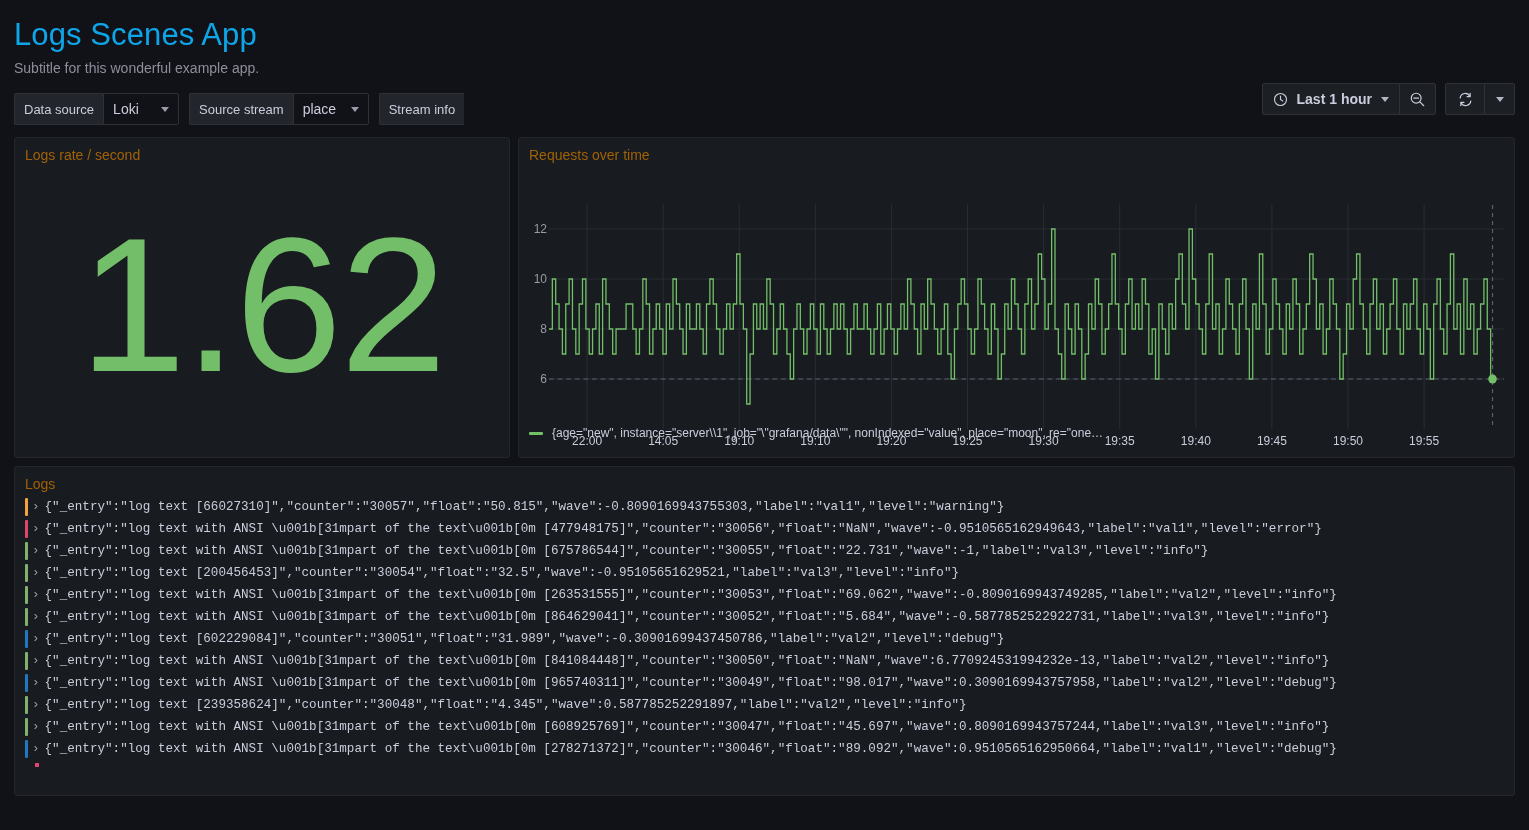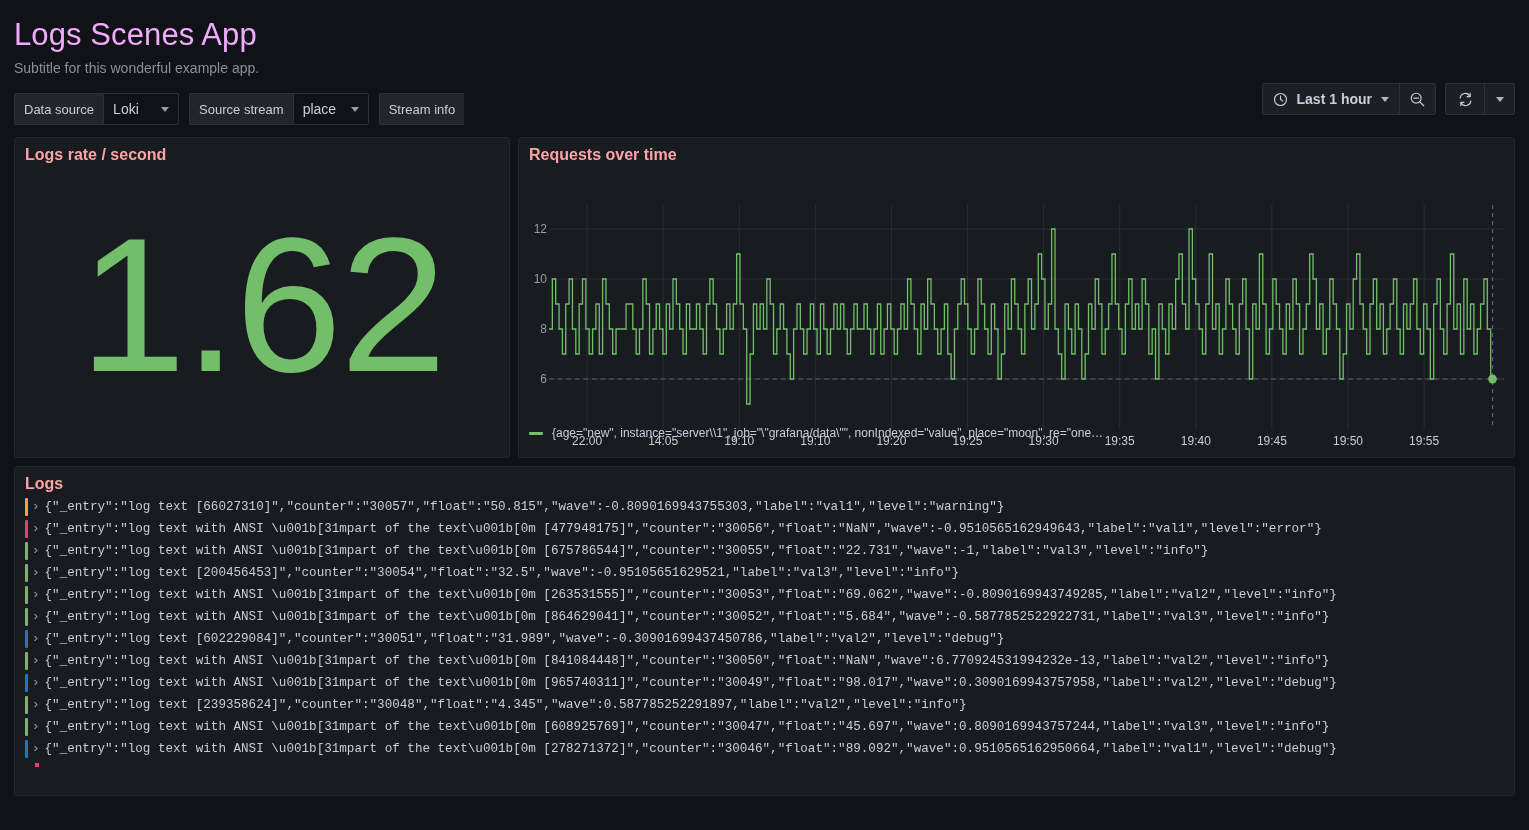--- a/index.html
+++ b/index.html
@@ -7,21 +7,21 @@
     margin: 0; padding: 0;
     width: 1529px; height: 830px;
     background: #111217;
     font-family: "Liberation Sans", sans-serif;
     overflow: hidden;
   }
   .page { width: 1529px; height: 830px; position: relative; padding: 0 14px; }
 
   
   .app-title {
-    font-size: 31px; font-weight: 400; color: #f0abfc;
+    font-size: 31px; font-weight: 400; color: #0ea5e9;
     letter-spacing: .1px; margin: 0; padding-top: 15px; line-height: 40px;
   }
   .app-subtitle {
     font-size: 14px; color: #8e8e9c; margin: 0; padding-top: 2px; line-height: 22px;
   }
 
   
   .controls-row {
     margin-top: 12px; height: 34px; display: flex; align-items: flex-end;
     position: relative;
@@ -91,21 +91,21 @@
     width: 0; height: 0; border-left: 4px solid transparent;
     border-right: 4px solid transparent; border-top: 5px solid #b4b4c2;
   }
 
   
   .panel {
     background: #181b1f; border: 1px solid #24262b; border-radius: 3px;
     position: relative;
   }
   .panel-title {
-    font-size: 16px; font-weight: bold; color: #fca5a5;
+    font-size: 14px; font-weight: normal; color: #a16207;
     padding: 8px 0 0 10px; line-height: 18px;
   }
 
   .row-top { display: flex; gap: 8px; margin-top: 12px; height: 321px; }
   .panel-stat { width: 496px; flex: 0 0 496px; }
   .panel-ts { flex: 1 1 auto; }
 
   .stat-body {
     height: 282px; display: flex; align-items: center; justify-content: center;
   }

